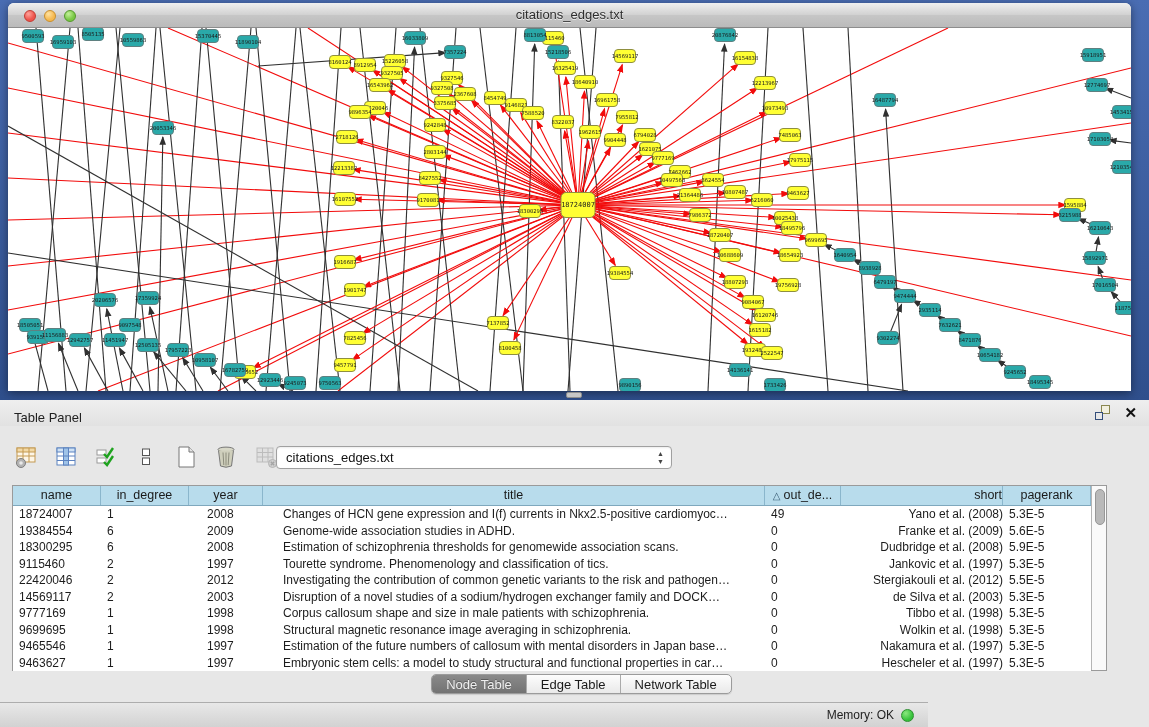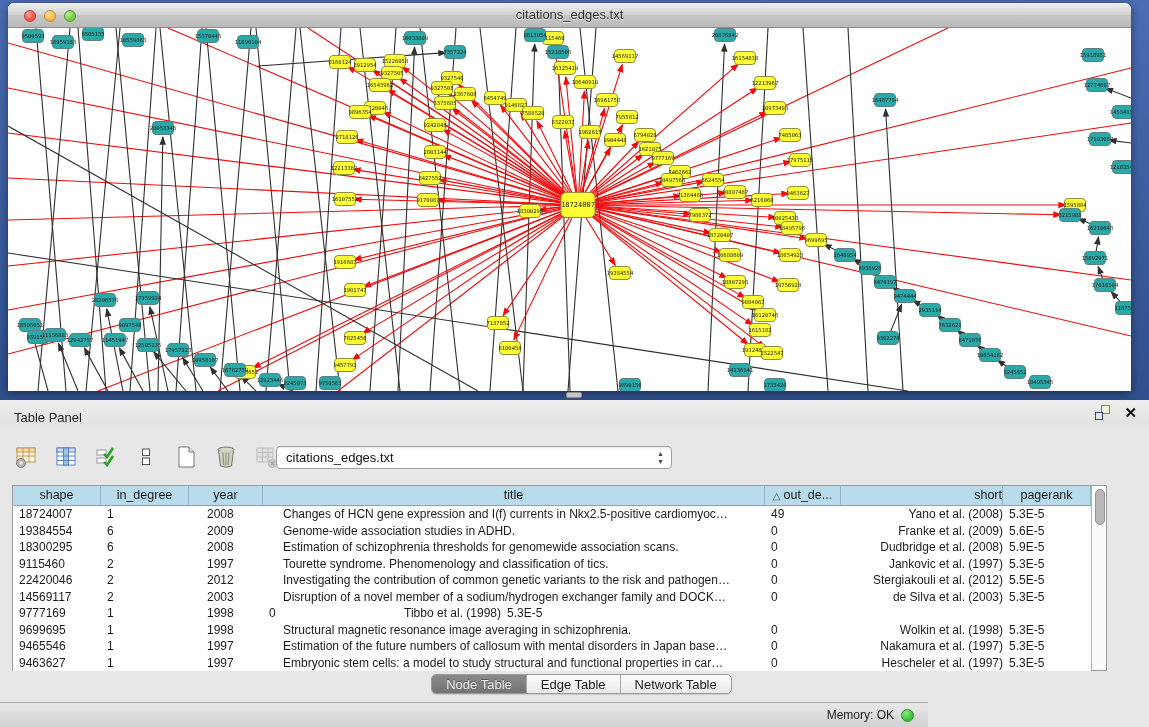--- a/index.html
+++ b/index.html
@@ -583,21 +583,21 @@
     </div>
 
     <div class="combo">
       <span>citations_edges.txt</span>
       <span class="arrows">▲<br>▼</span>
     </div>
 
     <div class="tablewrap">
       <div class="tbl">
         <div class="thead" id="thead">
-            <div class="th c0" style="padding-left: 0px;">shape</div>
+            <div class="th c0" style="padding-left: 0px;">name</div>
             <div class="th c1" style="padding-left: 0px;">in_degree</div>
             <div class="th c2" style="padding-left: 0px;">year</div>
             <div class="th c3" style="padding-left: 0px;">title</div>
             <div class="th c4" style="padding-left: 0px;"><span class="sort-tri">△</span>out_de...</div>
             <div class="th c5" style="padding-left: 0px;">short</div>
             <div class="th c6" style="padding-left: 0px;">pagerank</div>
           </div>
         <div class="tbody" id="tbody">
             <div class="row">
               <div class="cell c0">18724007</div>
@@ -641,29 +641,30 @@
               <div class="cell c2">2012</div>
               <div class="cell c3">Investigating the contribution of common genetic variants to the risk and pathogen…</div>
               <div class="cell c4">0</div>
               <div class="cell c5">Stergiakouli et al. (2012)</div>
               <div class="cell c6">5.5E-5</div>
             </div>
             <div class="row">
               <div class="cell c0">14569117</div>
               <div class="cell c1">2</div>
               <div class="cell c2">2003</div>
-              <div class="cell c3">Disruption of a novel member of a sodium/hydrogen exchanger family and DOCK…</div>
+              <div class="cell c3">Disruption of a novel studies of a sodium/hydrogen exchanger family and DOCK…</div>
               <div class="cell c4">0</div>
               <div class="cell c5">de Silva et al. (2003)</div>
               <div class="cell c6">5.3E-5</div>
             </div>
             <div class="row">
               <div class="cell c0">9777169</div>
               <div class="cell c1">1</div>
               <div class="cell c2">1998</div>
+              <div class="cell c3">Corpus callosum shape and size in male patients with schizophrenia.</div>
               <div class="cell c4">0</div>
               <div class="cell c5">Tibbo et al. (1998)</div>
               <div class="cell c6">5.3E-5</div>
             </div>
             <div class="row">
               <div class="cell c0">9699695</div>
               <div class="cell c1">1</div>
               <div class="cell c2">1998</div>
               <div class="cell c3">Structural magnetic resonance image averaging in schizophrenia.</div>
               <div class="cell c4">0</div>

